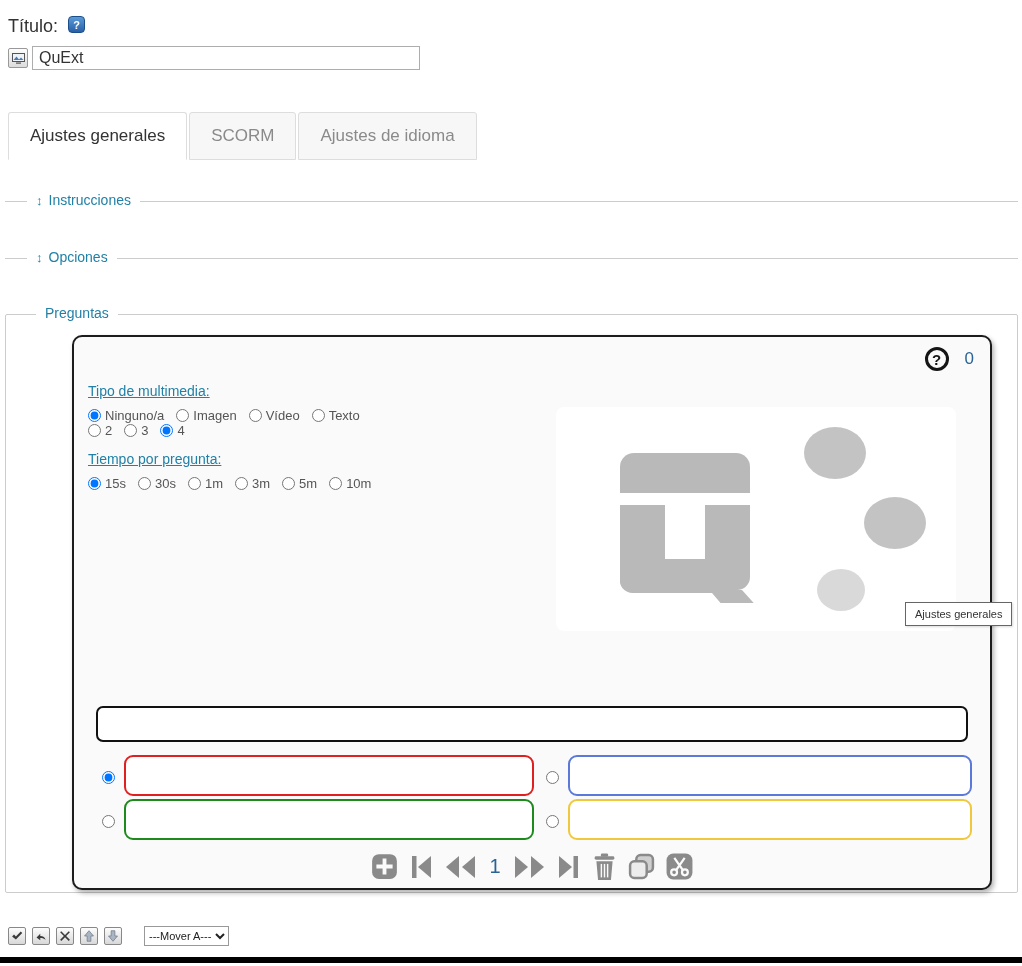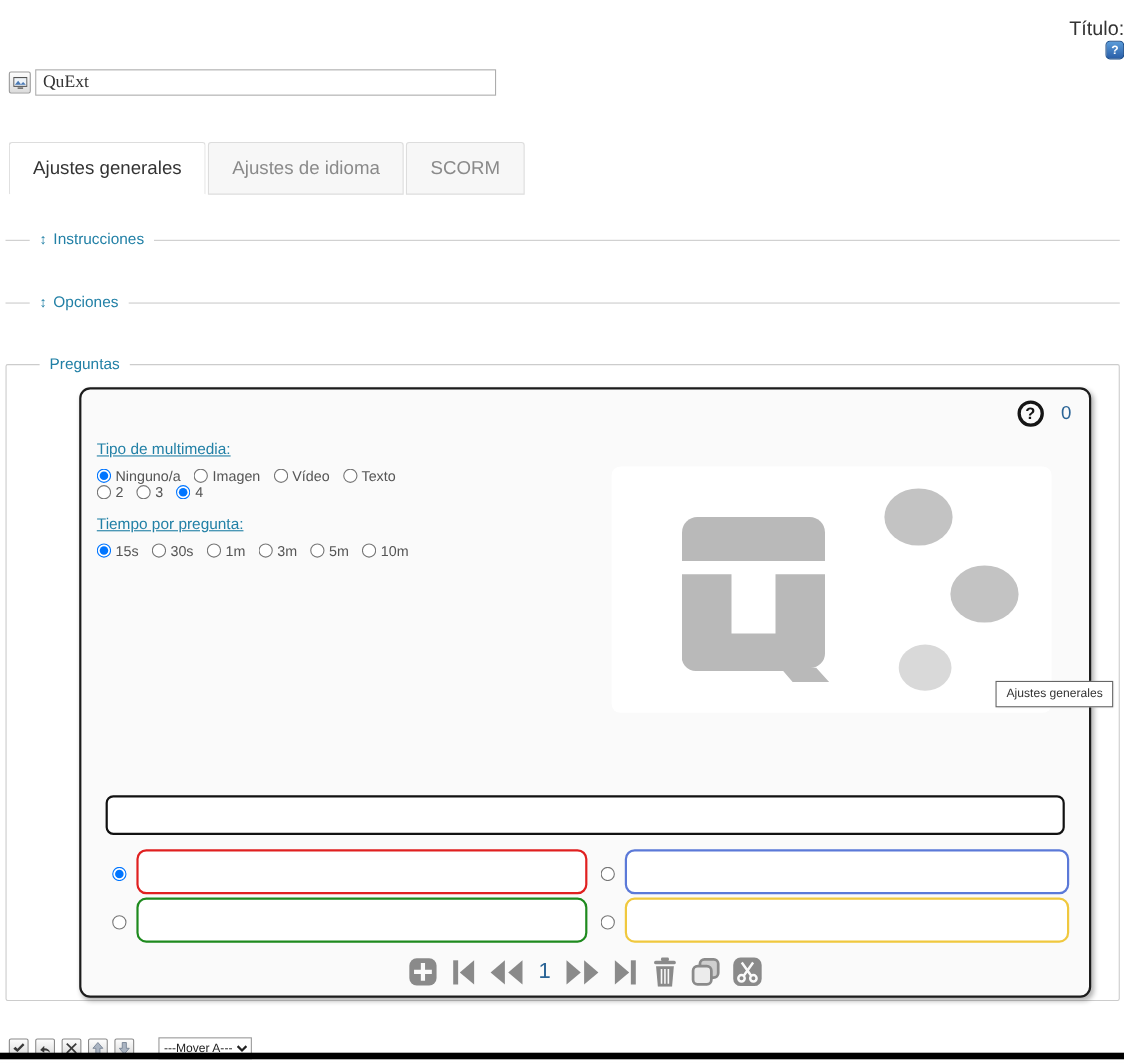--- a/index.html
+++ b/index.html
@@ -1,30 +1,30 @@
 <!DOCTYPE html>
 <html><head>
 <meta charset="utf-8">
 <style>
   * { box-sizing: border-box; }
   html,body { margin:0; padding:0; background:#fff; }
   body { width:1022px; height:966px; font-family:"Liberation Sans", sans-serif; position:relative; overflow:hidden; }
   .page { position:relative; width:1022px; height:966px; }
 
   
-  .title-row { display:flex; align-items:flex-end; gap:0; padding:16px 0 0 8px;flex-direction:column; }
+  .title-row { display:flex; align-items:flex-start; gap:10px; padding:16px 0 0 8px; }
   .title-label { font-size:18px; color:#333; }
   .help-badge { width:17px; height:17px; border-radius:4px; background:linear-gradient(#5a9bd9,#2a5fa8);
     border:1px solid #1c4e8a; color:#fff; font-size:11px; font-weight:bold; display:flex;
     align-items:center; justify-content:center; cursor:pointer; }
   .title-input-row { display:flex; align-items:center; gap:4px; margin:9px 0 0 8px; }
   .mini-btn { width:20px; height:20px; border:1px solid #999; border-radius:2px;
     background:linear-gradient(#fdfdfd,#dcdcdc); display:flex; align-items:center; justify-content:center; }
-  .title-input { width:419px; height:24px; border:1px solid #adadad; font-size:16px; color:#333; padding:0 6px;
-    font-family:Liberation Serif, serif; }
+  .title-input { width:388px; height:24px; border:1px solid #adadad; font-size:16px; color:#333; padding:0 6px;
+    font-family:Liberation Sans, sans-serif; }
 
   
   .tabs { display:flex; gap:2px; margin:42px 0 0 8px; }
   .tab { padding:13px 21px; font-size:17px; color:#8a8a8a; background:#f7f7f7; border:1px solid #ddd;
     border-radius:3px 3px 0 0; cursor:pointer; white-space:nowrap; }
   .tab.active { background:#fff; color:#333; border-bottom-color:#fff; }
 
   
   .section { position:relative; margin:0 4px 0 5px; border-top:1px solid #ccc; }
   .sec-instrucciones { margin-top:41px; }
@@ -103,22 +103,22 @@
         <rect x="0.5" y="0.5" width="12" height="8" fill="#eef3f8" stroke="#555"></rect>
         <path d="M1.5 7 L4.5 3.5 L7 6.5 L9 4.5 L11.5 7 Z" fill="#4a7ab5"></path>
         <rect x="4" y="9.5" width="5" height="1.2" fill="#555"></rect>
       </svg>
     </span>
     <input class="title-input" type="text" value="QuExt" style="">
   </div>
 
   <div class="tabs">
     <div class="tab active">Ajustes generales</div>
+    <div class="tab">SCORM</div>
     <div class="tab">Ajustes de idioma</div>
-    <div class="tab">SCORM</div>
   </div>
 
   <div class="section sec-instrucciones">
     <span class="sec-legend">
       <span class="collapse-arrow">↕</span>
       <span>Instrucciones</span>
     </span>
   </div>
   <div class="section sec-opciones">
     <span class="sec-legend">

